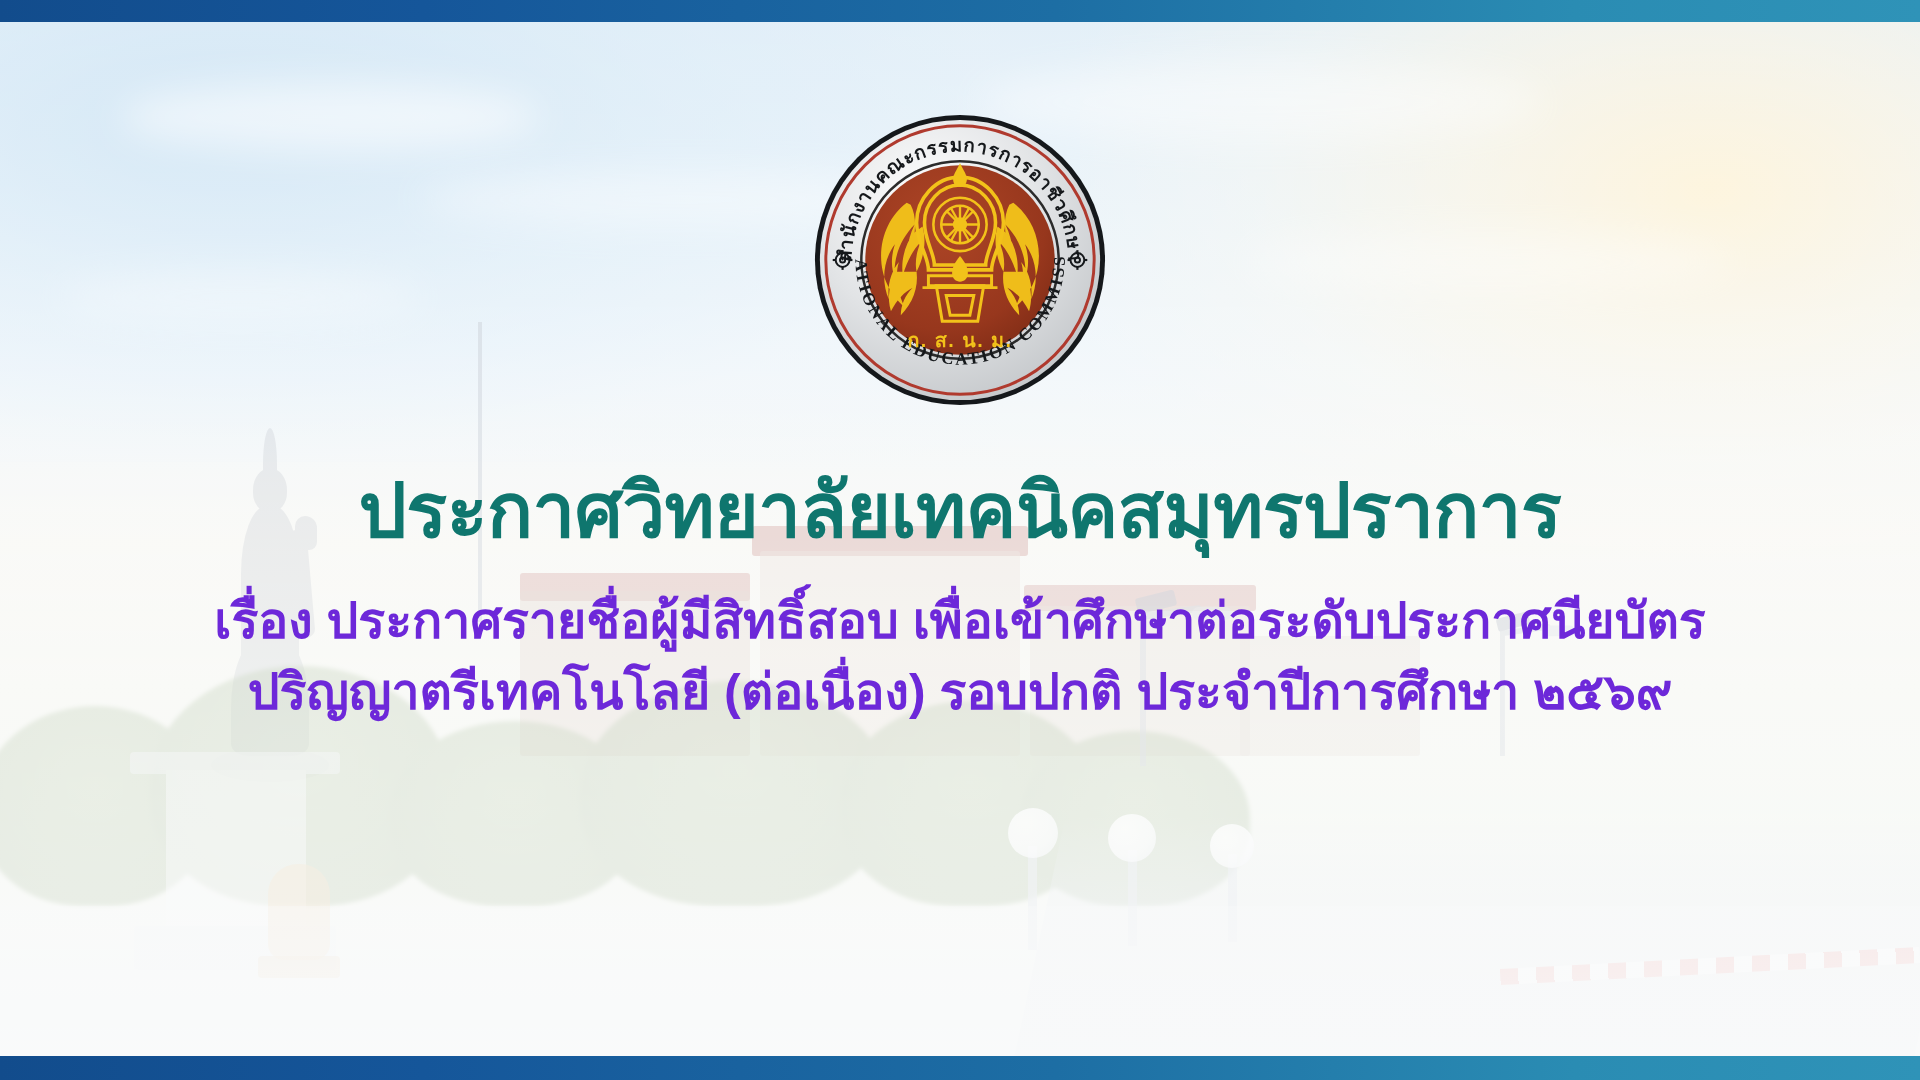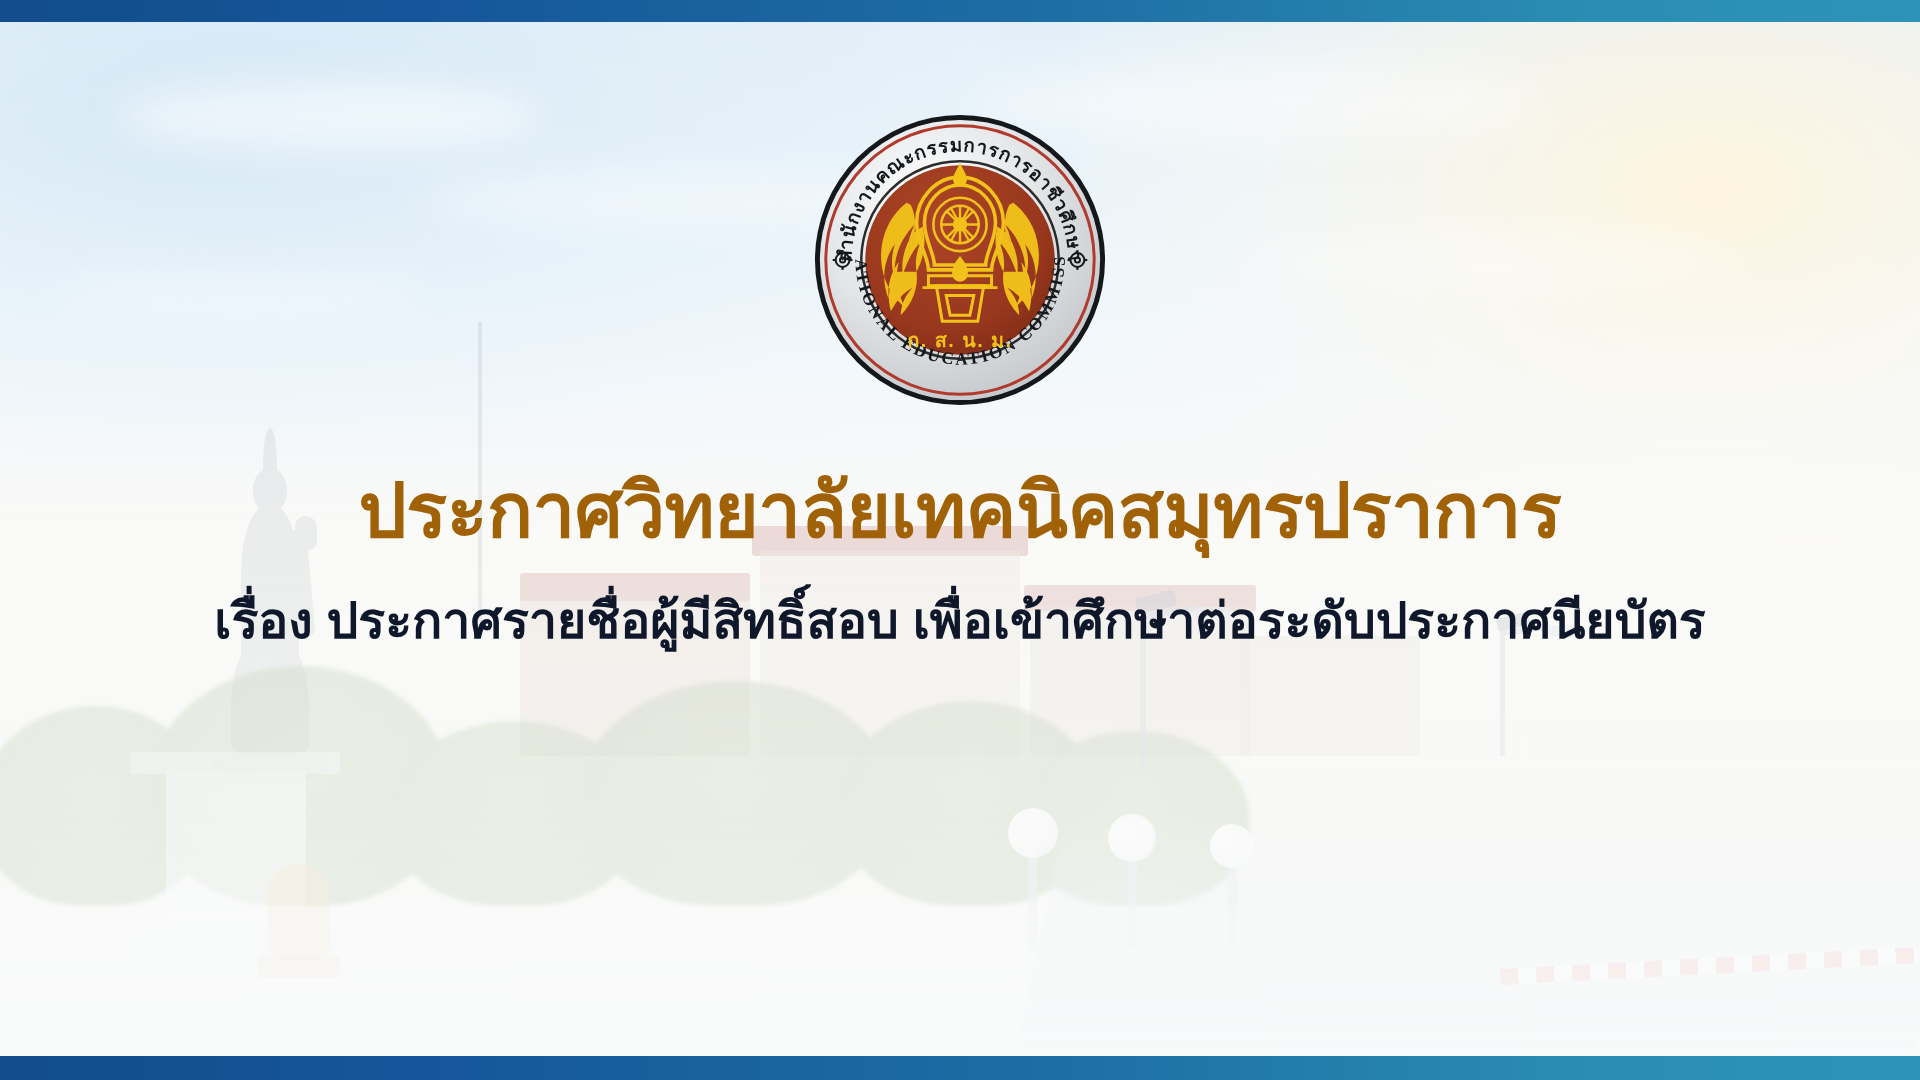--- a/index.html
+++ b/index.html
@@ -274,30 +274,30 @@
   
   .text-block {
     position: absolute;
     left: 0; right: 0;
     top: 470px;
     z-index: 30;
     text-align: center;
     padding: 0 42px;
   }
   .headline {
-    color: #a16207;
+    color: #0f766e;
     font-size: 76px;
     font-weight: 700;
     line-height: 1.08;
     letter-spacing: -0.5px;
     margin: 0 0 34px 0;
     white-space: nowrap;
   }
   .subline {
-    color: #0f172a;
+    color: #6d28d9;
     font-size: 50px;
     font-weight: 700;
     line-height: 1.42;
     margin: 12px;
   }
   .subline .row { display: block; white-space: nowrap; }
 </style>
 </head>
 <body>
 
@@ -470,17 +470,18 @@
       </g>
 
       <text x="150" y="238" text-anchor="middle" font-family="'Liberation Sans', sans-serif" font-size="20" font-weight="700" fill="#f2c21a" letter-spacing="1.5">ก. ส. น. ม.</text>
     </svg>
   </div>
 
   <div class="text-block">
     <h1 class="headline">ประกาศวิทยาลัยเทคนิคสมุทรปราการ</h1>
     <div class="subline">
       <span class="row">เรื่อง ประกาศรายชื่อผู้มีสิทธิ์สอบ เพื่อเข้าศึกษาต่อระดับประกาศนียบัตร</span>
+      <span class="row">ปริญญาตรีเทคโนโลยี (ต่อเนื่อง) รอบปกติ ประจำปีการศึกษา ๒๕๖๙</span>
     </div>
   </div>
 
   <div class="edge-bar bottom"></div>
 </div>
 
 </body></html>

